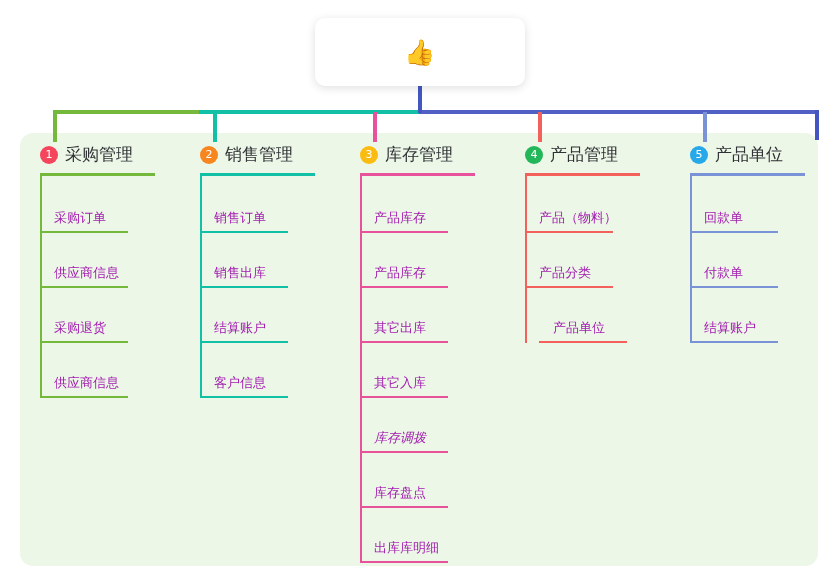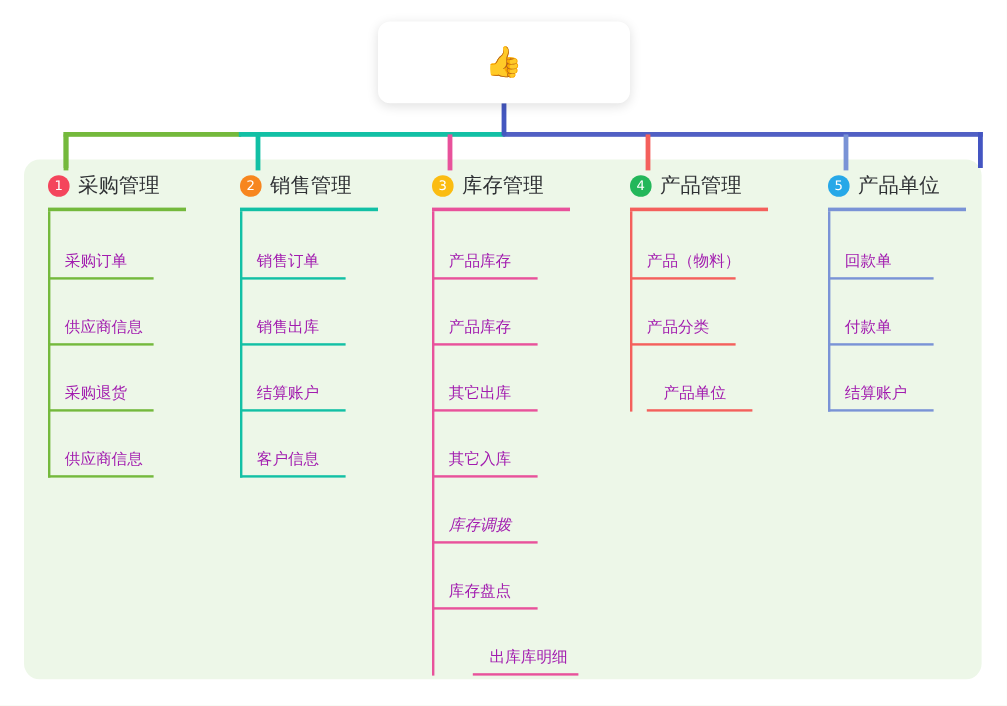--- a/index.html
+++ b/index.html
@@ -157,21 +157,21 @@
             <div class="item-rule" style="background: rgb(232, 82, 155);"></div>
           </div>
           <div class="item" style="top: 290px; height: 30px; font-style: italic;">
             <div class="item-label">库存调拨</div>
             <div class="item-rule" style="background: rgb(232, 82, 155);"></div>
           </div>
           <div class="item" style="top: 345px; height: 30px;">
             <div class="item-label">库存盘点</div>
             <div class="item-rule" style="background: rgb(232, 82, 155);"></div>
           </div>
-          <div class="item" style="top: 400px; height: 30px; margin-left: 34px;">
+          <div class="item" style="top: 400px; height: 30px;">
             <div class="item-label">出库库明细</div>
             <div class="item-rule" style="background: rgb(232, 82, 155);"></div>
           </div>
         </div>
         <div class="col" style="left: 505px;">
           <div class="col-head">
             <span class="badge" style="background: rgb(35, 183, 90);">4</span>
             <span class="col-title">产品管理</span>
           </div>
           <div class="head-rule" style="background: rgb(244, 96, 92);"></div>

